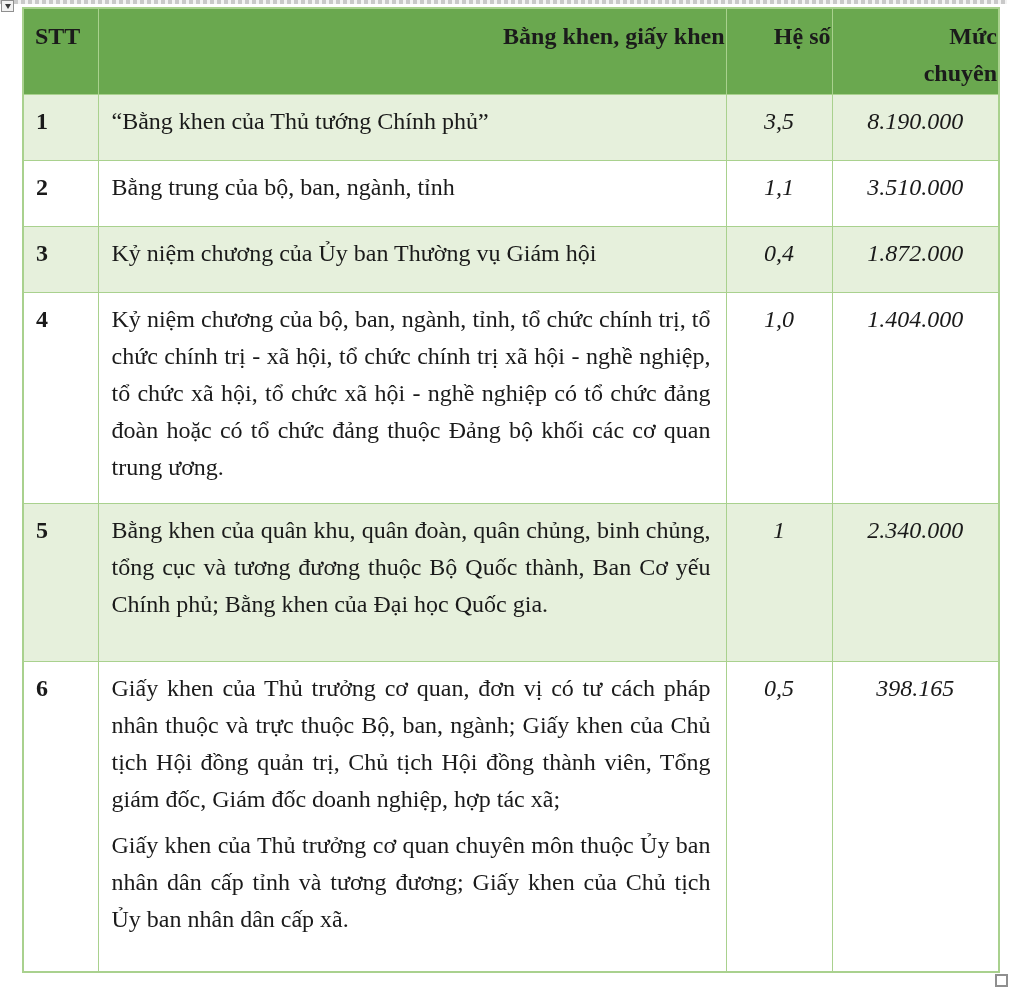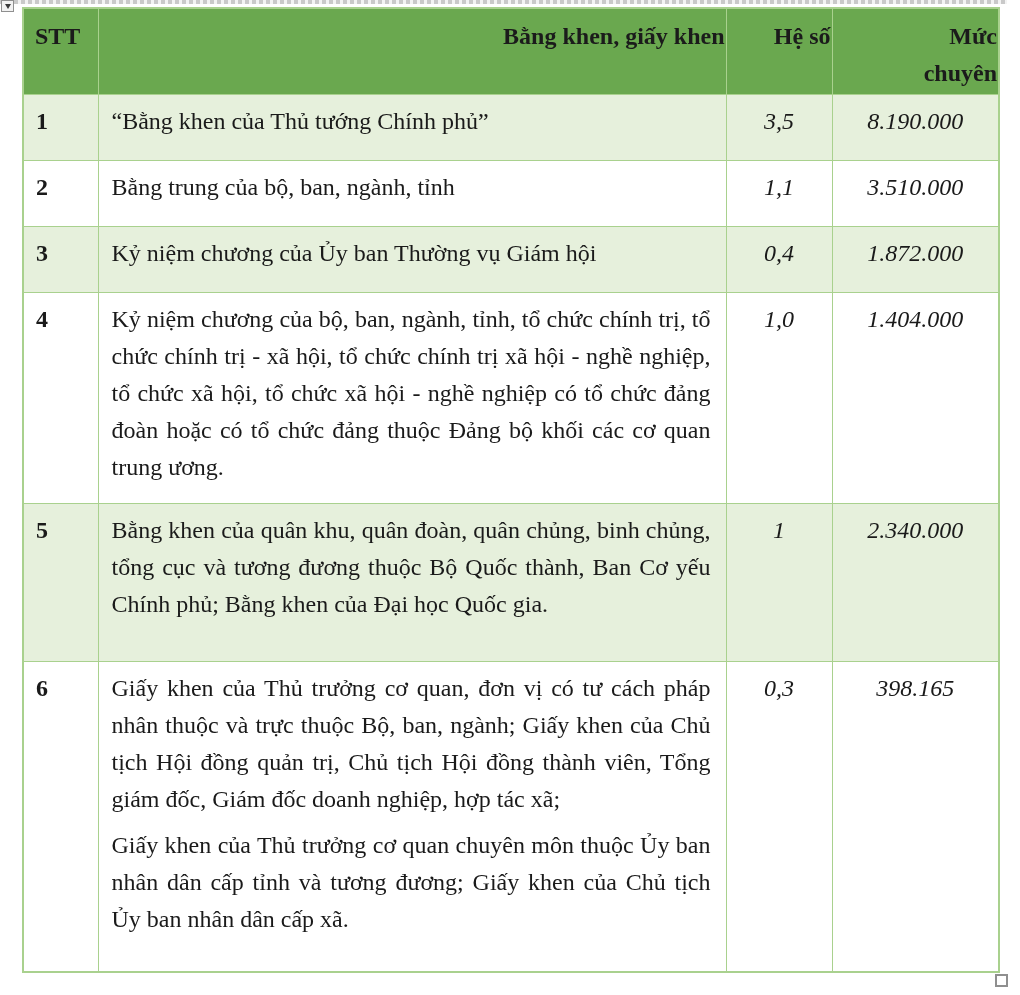--- a/index.html
+++ b/index.html
@@ -128,21 +128,21 @@
           </td>
         <td class="num">1</td>
         <td class="num">2.340.000</td>
       </tr>
       <tr class="h311">
         <td class="stt">6</td>
         <td class="name">
           <p>Giấy khen của Thủ trưởng cơ quan, đơn vị có tư cách pháp nhân thuộc và trực thuộc Bộ, ban, ngành; Giấy khen của Chủ tịch Hội đồng quản trị, Chủ tịch Hội đồng thành viên, Tổng giám đốc, Giám đốc doanh nghiệp, hợp tác xã;</p>
           <p>Giấy khen của Thủ trưởng cơ quan chuyên môn thuộc Ủy ban nhân dân cấp tỉnh và tương đương; Giấy khen của Chủ tịch Ủy ban nhân dân cấp xã.</p>
         </td>
-        <td class="num">0,3</td>
+        <td class="num">0,5</td>
         <td class="num">398.165</td>
       </tr>
     </tbody>
   </table>
 
   <div class="resize-handle"></div>
 
 </div>
 
 </body></html>

